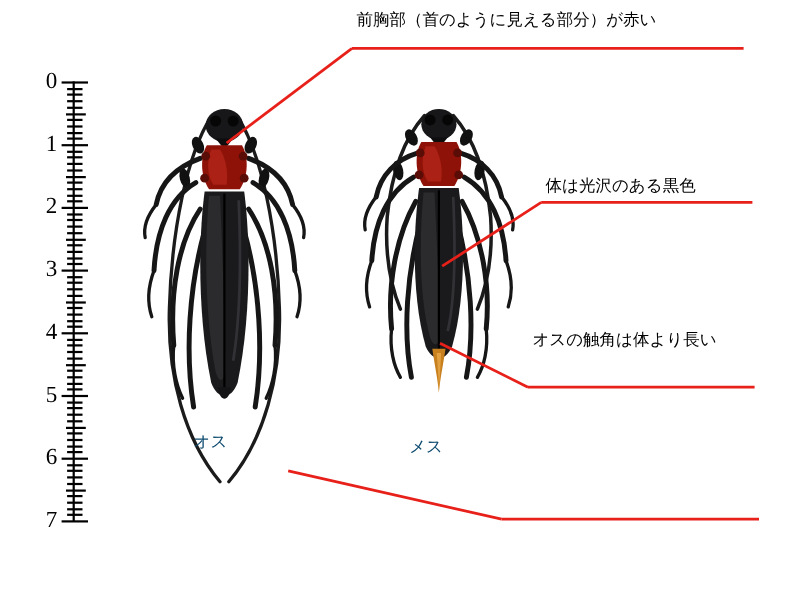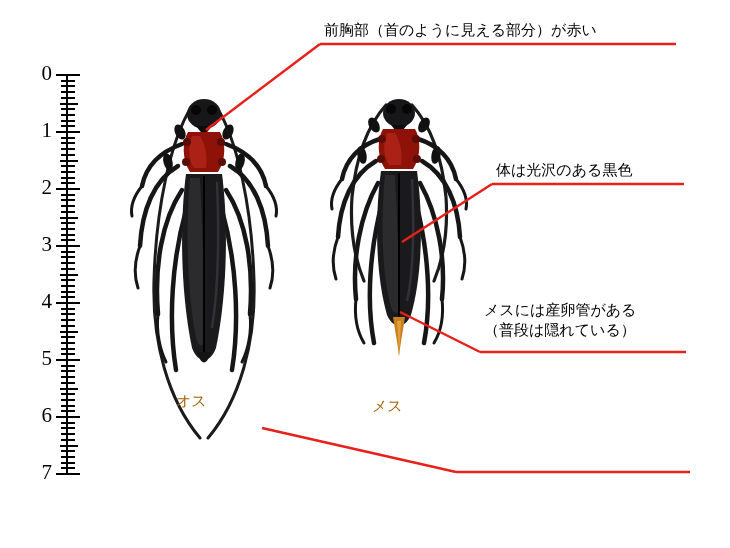--- a/index.html
+++ b/index.html
@@ -61,21 +61,21 @@
   }
 
   
   .beetle {
     position: absolute;
   }
   .beetle-label {
     position: absolute;
     font-size: 15px;
     font-family: "Liberation Sans", sans-serif;
-    color: #a16207;
+    color: #0c4a6e;
     white-space: nowrap;
   }
 
   
   .anno {
     position: absolute;
     font-size: 15px;
     line-height: 1.35;
     color: #000;
     white-space: nowrap;
@@ -302,31 +302,30 @@
       <path d="M65,100 C61,142 61,196 71,232 C74,240 78,240 80,232 C79,186 77,140 75,100 Z" fill="#343438" opacity="0.65"></path>
       <path d="M79,98 L79,244" stroke="#000" stroke-width="2" fill="none"></path>
       <path d="M92,104 C94,148 94,196 87,226" stroke="#4a4a50" stroke-width="2.5" fill="none" opacity="0.5"></path>
 
       <path d="M73,242 C75,256 78,270 79,282 C80,270 83,256 85,242 Z" fill="#c8801e"></path>
       <path d="M77,246 C78,260 79,272 79,282 C79.5,272 80.5,260 81,246 Z" fill="#e8a848" opacity="0.8"></path>
     </svg>
     <div class="beetle-label" style="left:52px; top:322px;">メス</div>
   </div>
 
-  <div class="anno" style="left:324px; top:20px;">
+  <div class="anno" style="left:324px; top:9px;">
     <span>前胸部（首のように見える部分）が赤い</span>
   </div>
 
   <div class="anno" style="left:496px; top:160px;">
     <span>体は光沢のある黒色</span>
   </div>
 
   <div class="anno" style="left:484px; top:300px;">
-    <div>メスには産卵管がある</div>
-    <div>（普段は隠れている）</div>
+    <div>オスの触角は体より長い</div>
   </div>
 
 
   <svg id="overlay">
 
     <path d="M320,44 L676,44" stroke="#e8201a" stroke-width="2.5" fill="none"></path>
     <path d="M320,44 L206,130" stroke="#e8201a" stroke-width="2.5" fill="none"></path>
 
     <path d="M492,184 L684,184" stroke="#e8201a" stroke-width="2.5" fill="none"></path>
     <path d="M492,184 L402,242" stroke="#e8201a" stroke-width="2.5" fill="none"></path>

